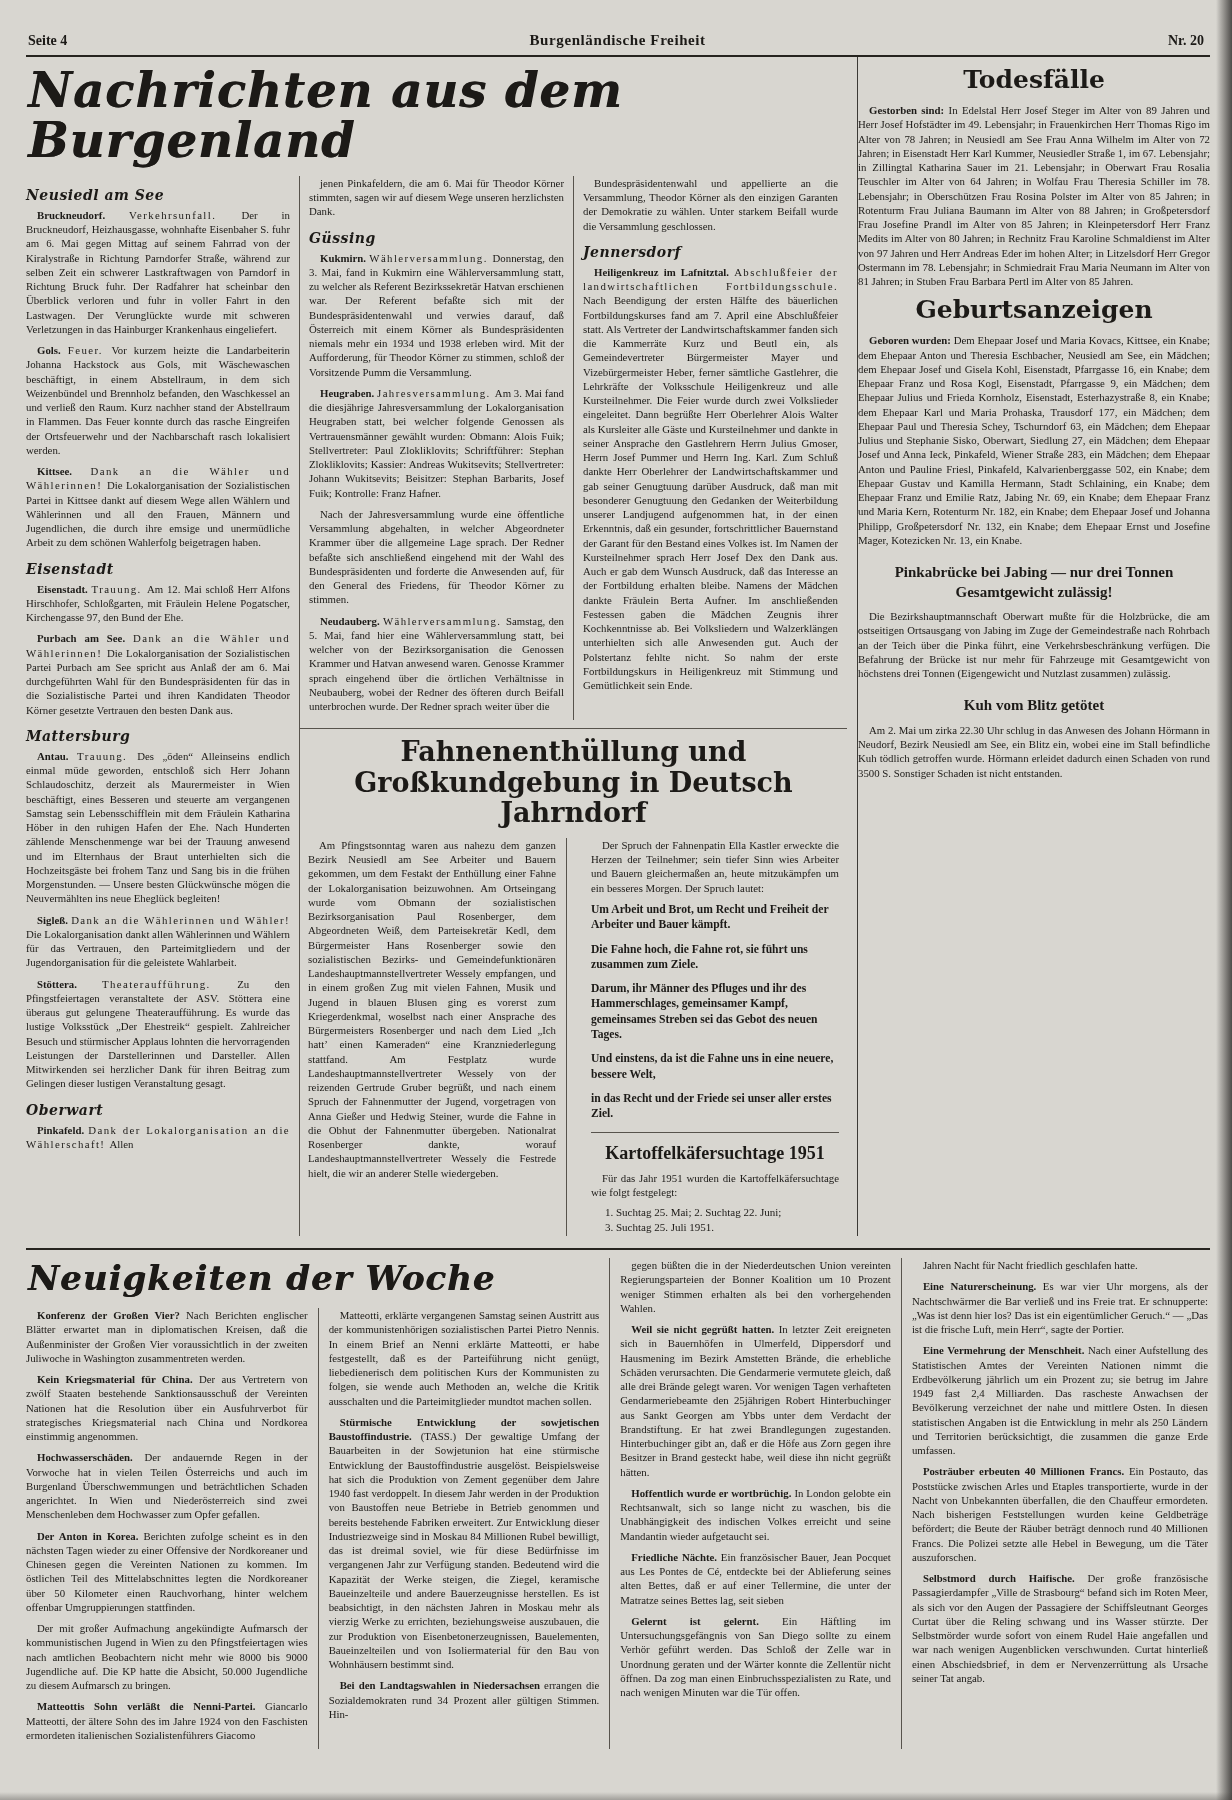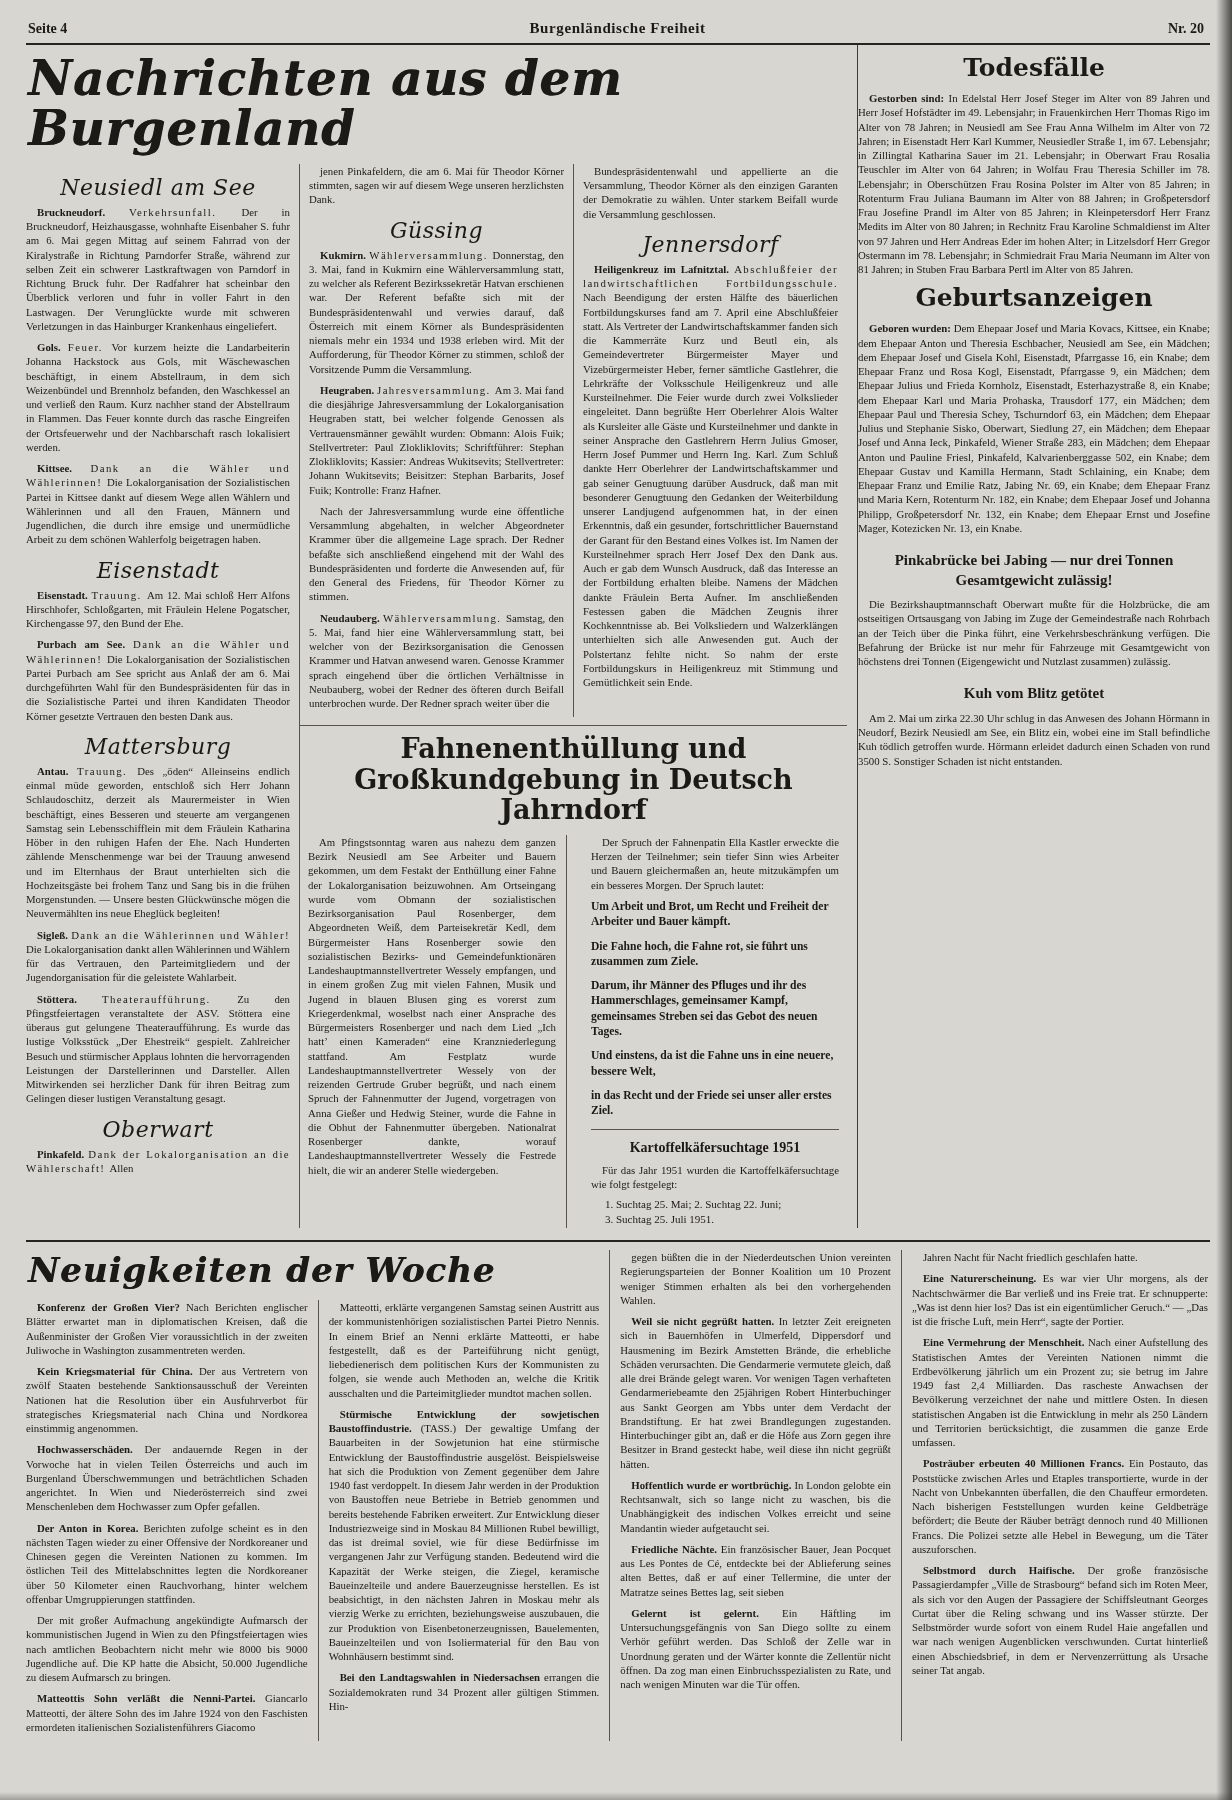--- a/index.html
+++ b/index.html
@@ -13,21 +13,21 @@
     padding:18px 22px 26px 26px;
     overflow:hidden;
   }
   .scan-edge{position:absolute;top:0;right:0;width:16px;height:100%;
     background:linear-gradient(to right, rgba(50,48,45,0), rgba(42,40,38,0.8));pointer-events:none;}
   .scan-bottom{position:absolute;left:0;bottom:0;width:100%;height:8px;
     background:linear-gradient(to bottom, rgba(50,48,45,0), rgba(60,58,55,0.35));pointer-events:none;}
 
   .pg-header{display:flex;justify-content:space-between;align-items:baseline;
     border-bottom:2px solid #26241f;padding:2px 6px 6px 2px;
-    font-weight:bold;font-size:14px;}
+    font-weight:bold;font-size:14px;margin-top:12px;}
   .pg-title{font-size:15px;letter-spacing:0.6px;}
 
   .top-area{display:flex;align-items:stretch;}
   .left-zone{flex:1;min-width:0;padding-top:4px;}
   .masthead{
     font-family:"DejaVu Serif", serif;
     font-size:48px;font-weight:bold;font-style:italic;
     letter-spacing:1px;margin:4px 0 10px 2px;line-height:1.05;
     text-shadow:0.6px 0 0 #1c1a17;
   }
@@ -43,30 +43,30 @@
     font-family:"DejaVu Serif", serif;
     text-align:center;font-weight:bold;font-size:27px;line-height:1.12;
     margin:2px 18px 10px;
   }
   .feature-body{display:flex;align-items:stretch;}
   .fcol{flex:1;min-width:0;padding-right:10px;}
   .fcol-r{border-left:1px solid #57534c;padding-left:24px;padding-right:0;}
   .poem{margin-top:4px;}
   .poem-line{font-weight:bold;font-size:11.6px;line-height:1.32;margin:0 0 9px;text-align:left;}
   .kartoffel{border-top:1px solid #57534c;margin-top:10px;padding-top:6px;}
-  .kk-title{text-align:center;font-weight:bold;font-size:14px;margin:4px 0 7px;}
+  .kk-title{text-align:center;font-weight:bold;font-size:18px;margin:4px 0 7px;}
   .kk-line{font-size:11px;margin:0 0 3px;padding-left:14px;text-align:left;}
 
   .aside{width:352px;border-left:1px solid #3c3a35;margin-left:10px;padding-top:2px;}
   .aside-heading{text-align:center;font-weight:bold;font-size:25px;margin:6px 0 9px;
     font-family:"DejaVu Serif", serif;}
   .aside-subheading{text-align:center;font-weight:bold;font-size:15px;line-height:1.3;margin:16px 8px 7px;}
 
   .flow-section{
-    text-align:center;font-style:italic;font-weight:normal;font-size:22px;
+    text-align:left;font-style:italic;font-weight:bold;font-size:14px;
     font-family:"DejaVu Serif", serif;margin:11px 0 5px;letter-spacing:0.5px;
   }
   .body-text{margin:0 0 7px;text-align:justify;font-size:10.8px;line-height:1.32;
     text-indent:11px;hyphens:auto;}
   .lead{font-weight:bold;}
   .sperr{letter-spacing:1.4px;}
 
   .bottom{
     margin-top:12px;border-top:2.5px solid #26241f;padding-top:8px;
     display:grid;grid-template-columns:1fr 1fr 1fr 1.06fr;grid-template-rows:auto 1fr;

